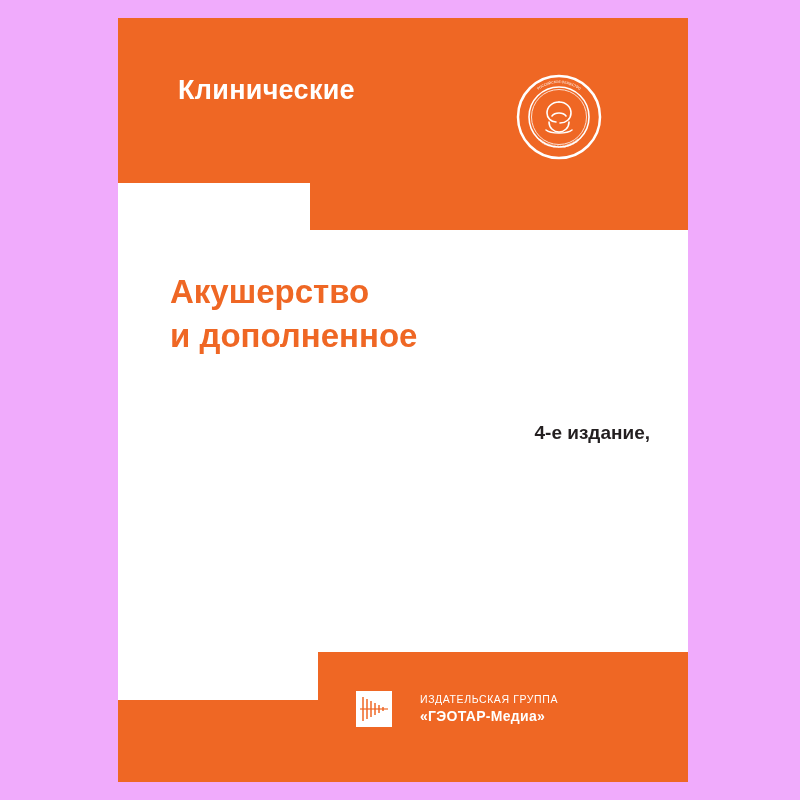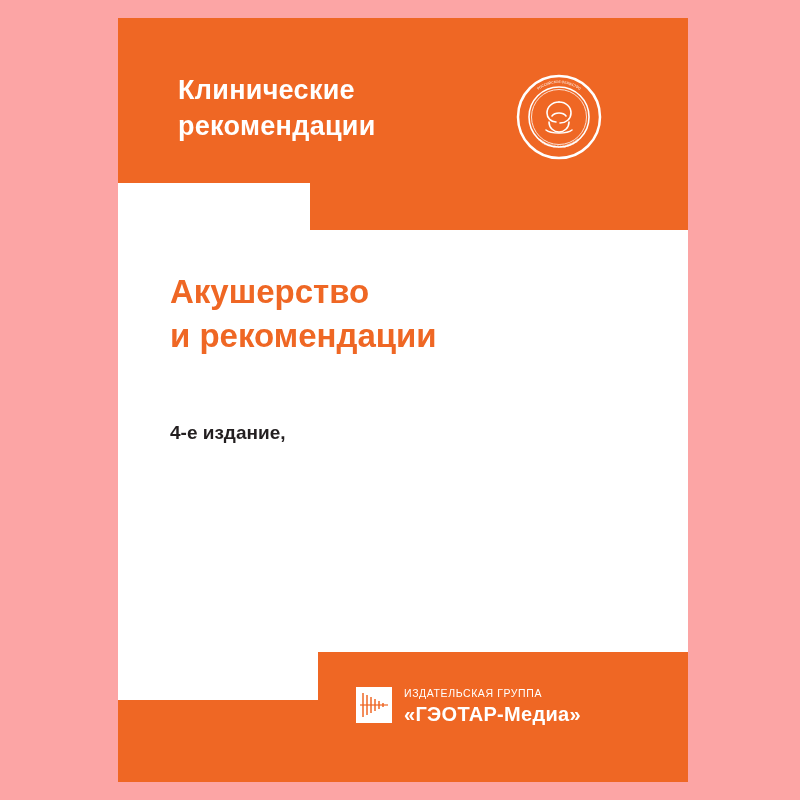--- a/index.html
+++ b/index.html
@@ -10,21 +10,21 @@
   body {
     width: 800px;
     height: 800px;
     font-family: "Liberation Sans", sans-serif;
     overflow: hidden;
   }
   .page {
     position: relative;
     width: 800px;
     height: 800px;
-    background: #fca5a5;
+    background: #f0abfc;
   }
   
   .cover {
     position: absolute;
     left: 118px;
     top: 18px;
     width: 570px;
     height: 764px;
     background: #ffffff;
     overflow: hidden;
@@ -70,77 +70,76 @@
     font-size: 33px;
     font-weight: bold;
     line-height: 1.32;
     letter-spacing: 0px;
   }
   .edition {
     position: absolute;
     left: 52px;
     top: 400px;
     width: 480px;
-    text-align: left;
+    text-align: right;
     color: #231f20;
     font-size: 19px;
     font-weight: bold;
     line-height: 1.6;
   }
   
   .bottom-band {
     position: absolute;
     left: 0;
     bottom: 0;
     width: 570px;
     height: 130px;
     background: #ef6724;
     clip-path: polygon(0 48px, 200px 48px, 200px 0, 570px 0, 570px 130px, 0 130px);
   }
   .publisher {
     position: absolute;
     left: 238px;
     bottom: 55px;
     display: flex;
-    align-items: flex-start;
-    gap: 12px;
+    align-items: center;
+    gap: 28px;
   }
   .pub-logo {
     width: 36px;
     height: 36px;
     background: #ffffff;
     position: relative;
     flex: 0 0 auto;
   }
   .pub-logo svg { display: block; }
   .pub-text {
     color: #ffffff;
     line-height: 1.3;
   }
   .pub-line1 {
     font-size: 10.5px;
     letter-spacing: 0.6px;
   }
   .pub-line2 {
-    font-size: 20px;
+    font-size: 14px;
     font-weight: bold;
     letter-spacing: 0.3px;
   }
 </style>
 </head>
 <body>
 
 <div class="page">
   <div class="cover">
 
     <div class="top-band"></div>
 
     <div class="title-block">
       <div>Клинические</div>
-      <div>рекомендации</div>
     </div>
 
     <div class="emblem">
       <svg width="86" height="86" viewBox="0 0 86 86" aria-hidden="true">
         <circle cx="43" cy="43" r="41" fill="none" stroke="#ffffff" stroke-width="2.5"></circle>
         <circle cx="43" cy="43" r="30" fill="none" stroke="#ffffff" stroke-width="1.6"></circle>
         <circle cx="43" cy="43" r="27.5" fill="none" stroke="#ffffff" stroke-width="0.8"></circle>
         <g fill="none" stroke="#ffffff" stroke-width="1.6" stroke-linecap="round">
           <path d="M43 28c-7 0-12 5-12 11 0 5 4 9 9 9"></path>
           <path d="M43 28c7 0 12 5 12 11 0 6-5 10-11 10"></path>
@@ -156,21 +155,21 @@
           <path id="emblem-arc-bottom" d="M12 43a31 31 0 0 0 62 0" fill="none"></path>
           <text>
             <textPath href="#emblem-arc-bottom" startOffset="50%" text-anchor="middle">АКУШЕРОВ-ГИНЕКОЛОГОВ</textPath>
           </text>
         </g>
       </svg>
     </div>
 
     <div class="main-title">
       <div>Акушерство</div>
-      <div>и рекомендации</div>
+      <div>и дополненное</div>
     </div>
 
     <div class="edition">
       <div>4-е издание,</div>
     </div>
 
     <div class="bottom-band"></div>
 
     <div class="publisher">
       <div class="pub-logo">

